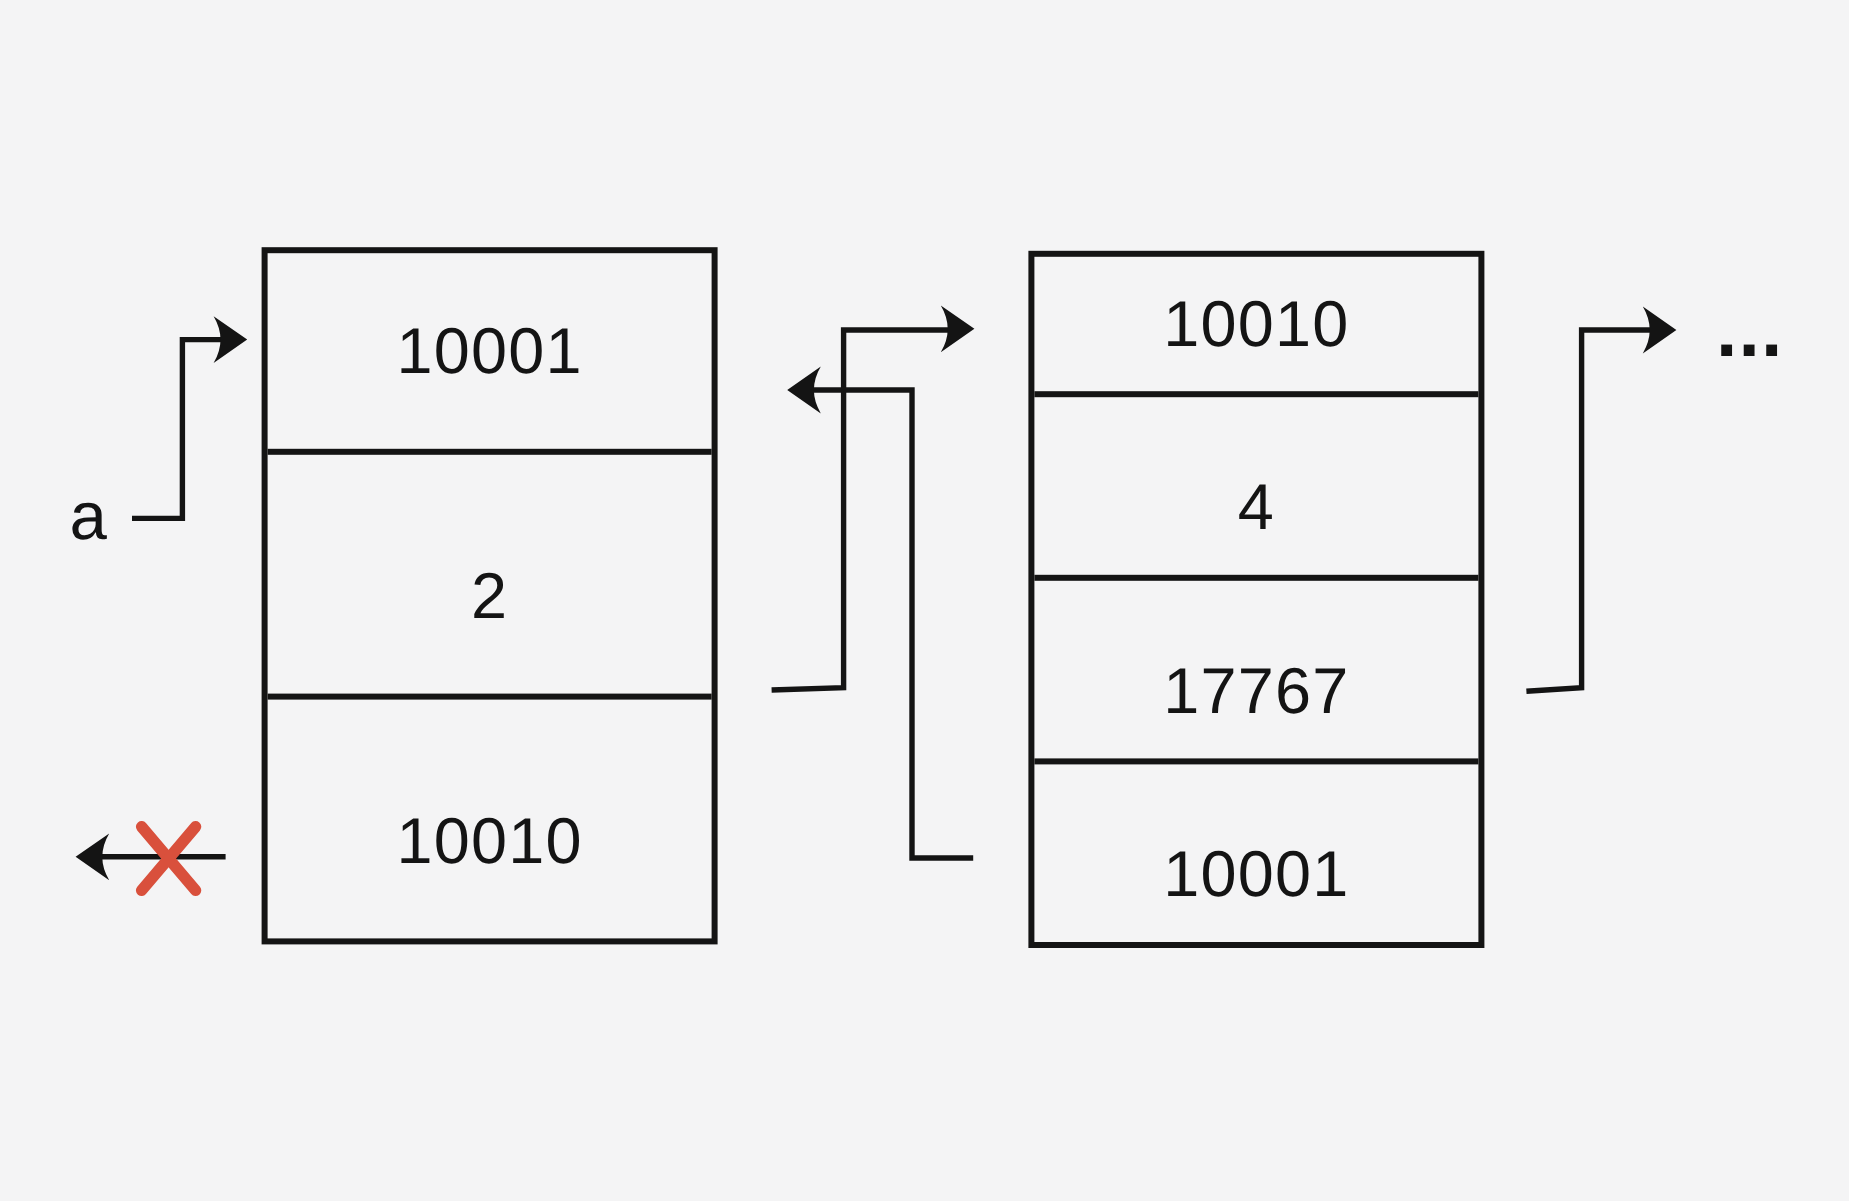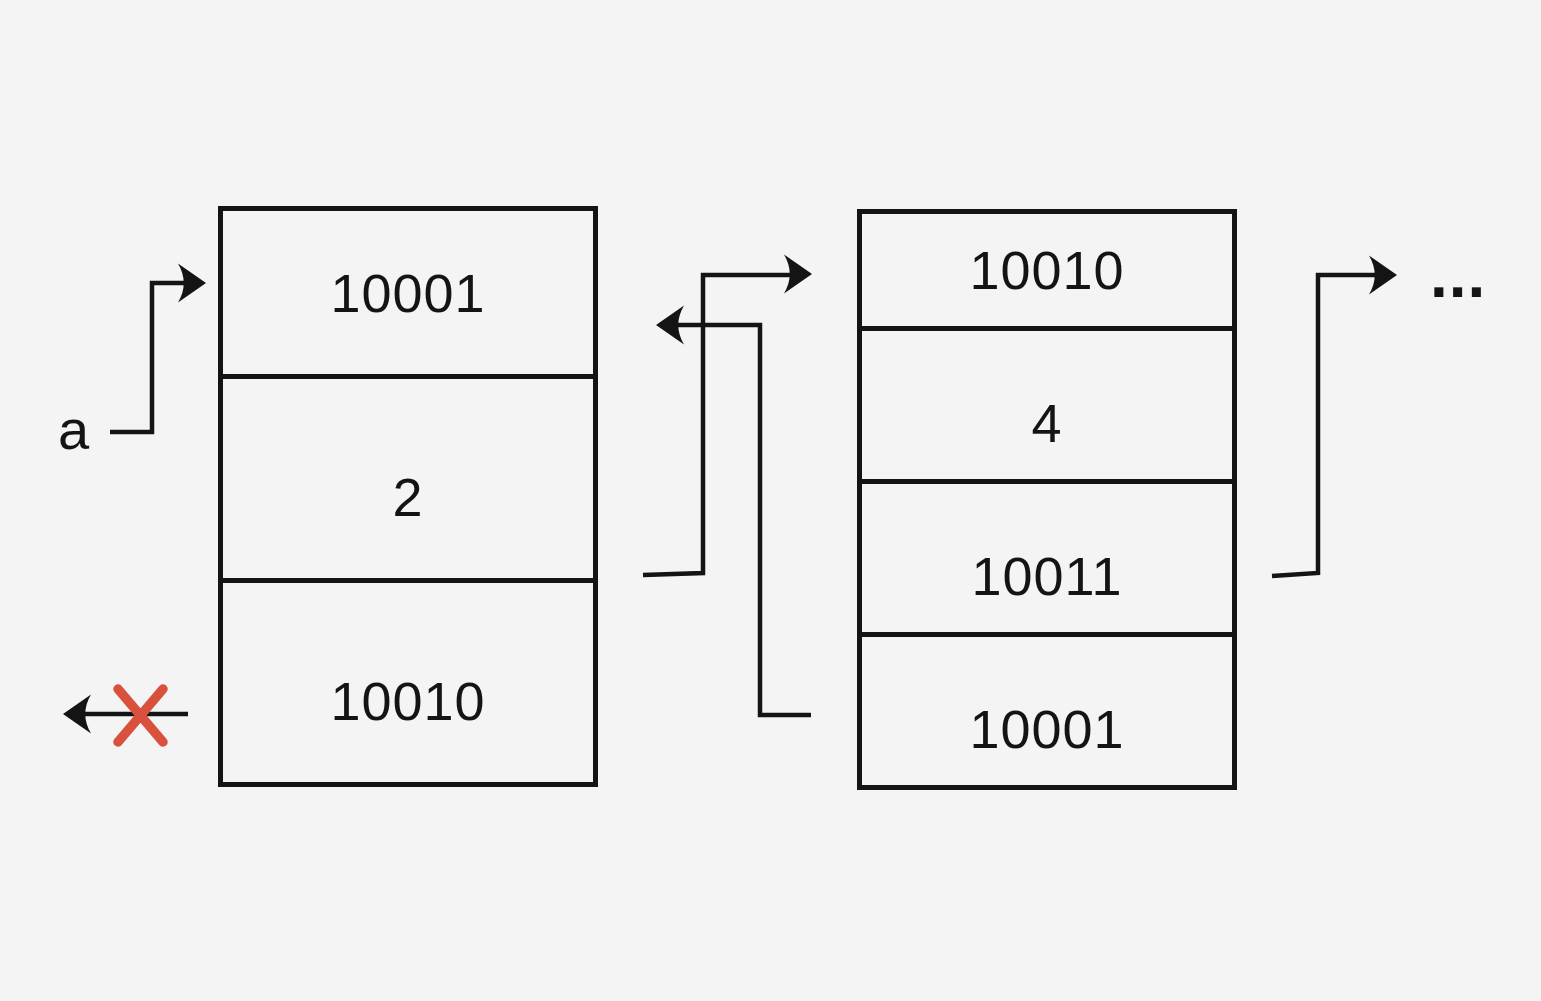--- a/index.html
+++ b/index.html
@@ -80,21 +80,21 @@
 
   <div class="node node-a">
     <div class="cell">10001</div>
     <div class="cell">2</div>
     <div class="cell">10010</div>
   </div>
 
   <div class="node node-b">
     <div class="cell">10010</div>
     <div class="cell">4</div>
-    <div class="cell">10011</div>
+    <div class="cell">17767</div>
     <div class="cell">10001</div>
   </div>
 
   <div class="pointer-label">a</div>
 
   <div class="ellipsis-label">...</div>
 
   <svg class="arrow-layer" width="1541" height="1001" viewBox="0 0 1541 1001" xmlns="http://www.w3.org/2000/svg">
 
     <g>

